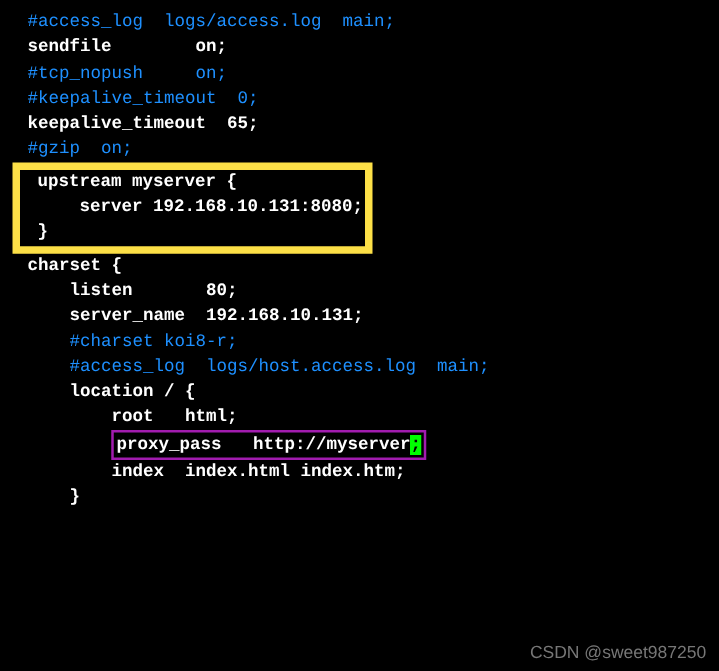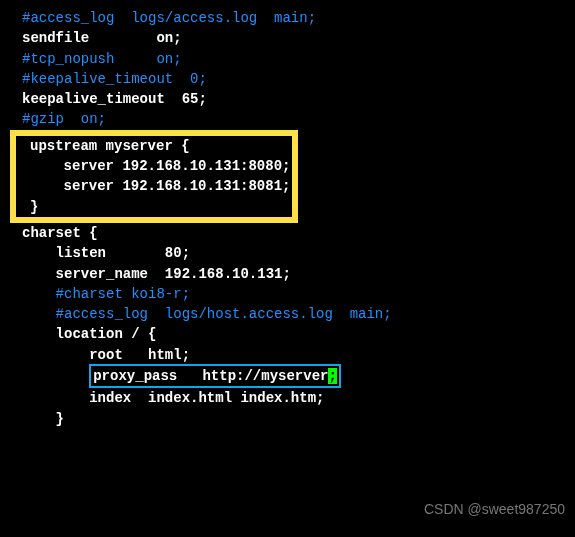--- a/index.html
+++ b/index.html
@@ -28,32 +28,32 @@
     .white {
       color: #ffffff;
       font-weight: bold;
     }
     .red-box {
       border: 6px solid #fde047;
       display: inline-block;
       padding: 0 2px;
     }
     .red-box-inline {
-      border: 2px solid #0ea5e9;
+      border: 2px solid #a21caf;
       display: inline-block;
       padding: 0 2px;
       margin-top: -1px;
     }
     .cursor-green {
       background: #00ff00;
       color: #000;
     }
     .watermark {
       position: absolute;
-      bottom: 18px;
+      bottom: 6px;
       right: 10px;
       color: #777;
       font-family: Arial, sans-serif;
       font-size: 14px;
     }
   </style>
 </head>
 <body>
 
 
@@ -64,21 +64,20 @@
 <div class="line comment">#tcp_nopush     on;</div>
 <div class="line"></div>
 <div class="line comment">#keepalive_timeout  0;</div>
 <div class="line white">keepalive_timeout  65;</div>
 <div class="line"></div>
 <div class="line comment">#gzip  on;</div>
 
 <div class="red-box">
 <div class="line white">upstream myserver {</div>
 <div class="line white">    server 192.168.10.131:8080;</div>
-<div class="line white">    server 192.168.10.131:8081;</div>
 <div class="line white">}</div>
 </div>
 
 <div class="line"></div>
 <div class="line white">charset {</div>
 <div class="line white">    listen       80;</div>
 <div class="line white">    server_name  192.168.10.131;</div>
 <div class="line"></div>
 <div class="line comment">    #charset koi8-r;</div>
 <div class="line"></div>

